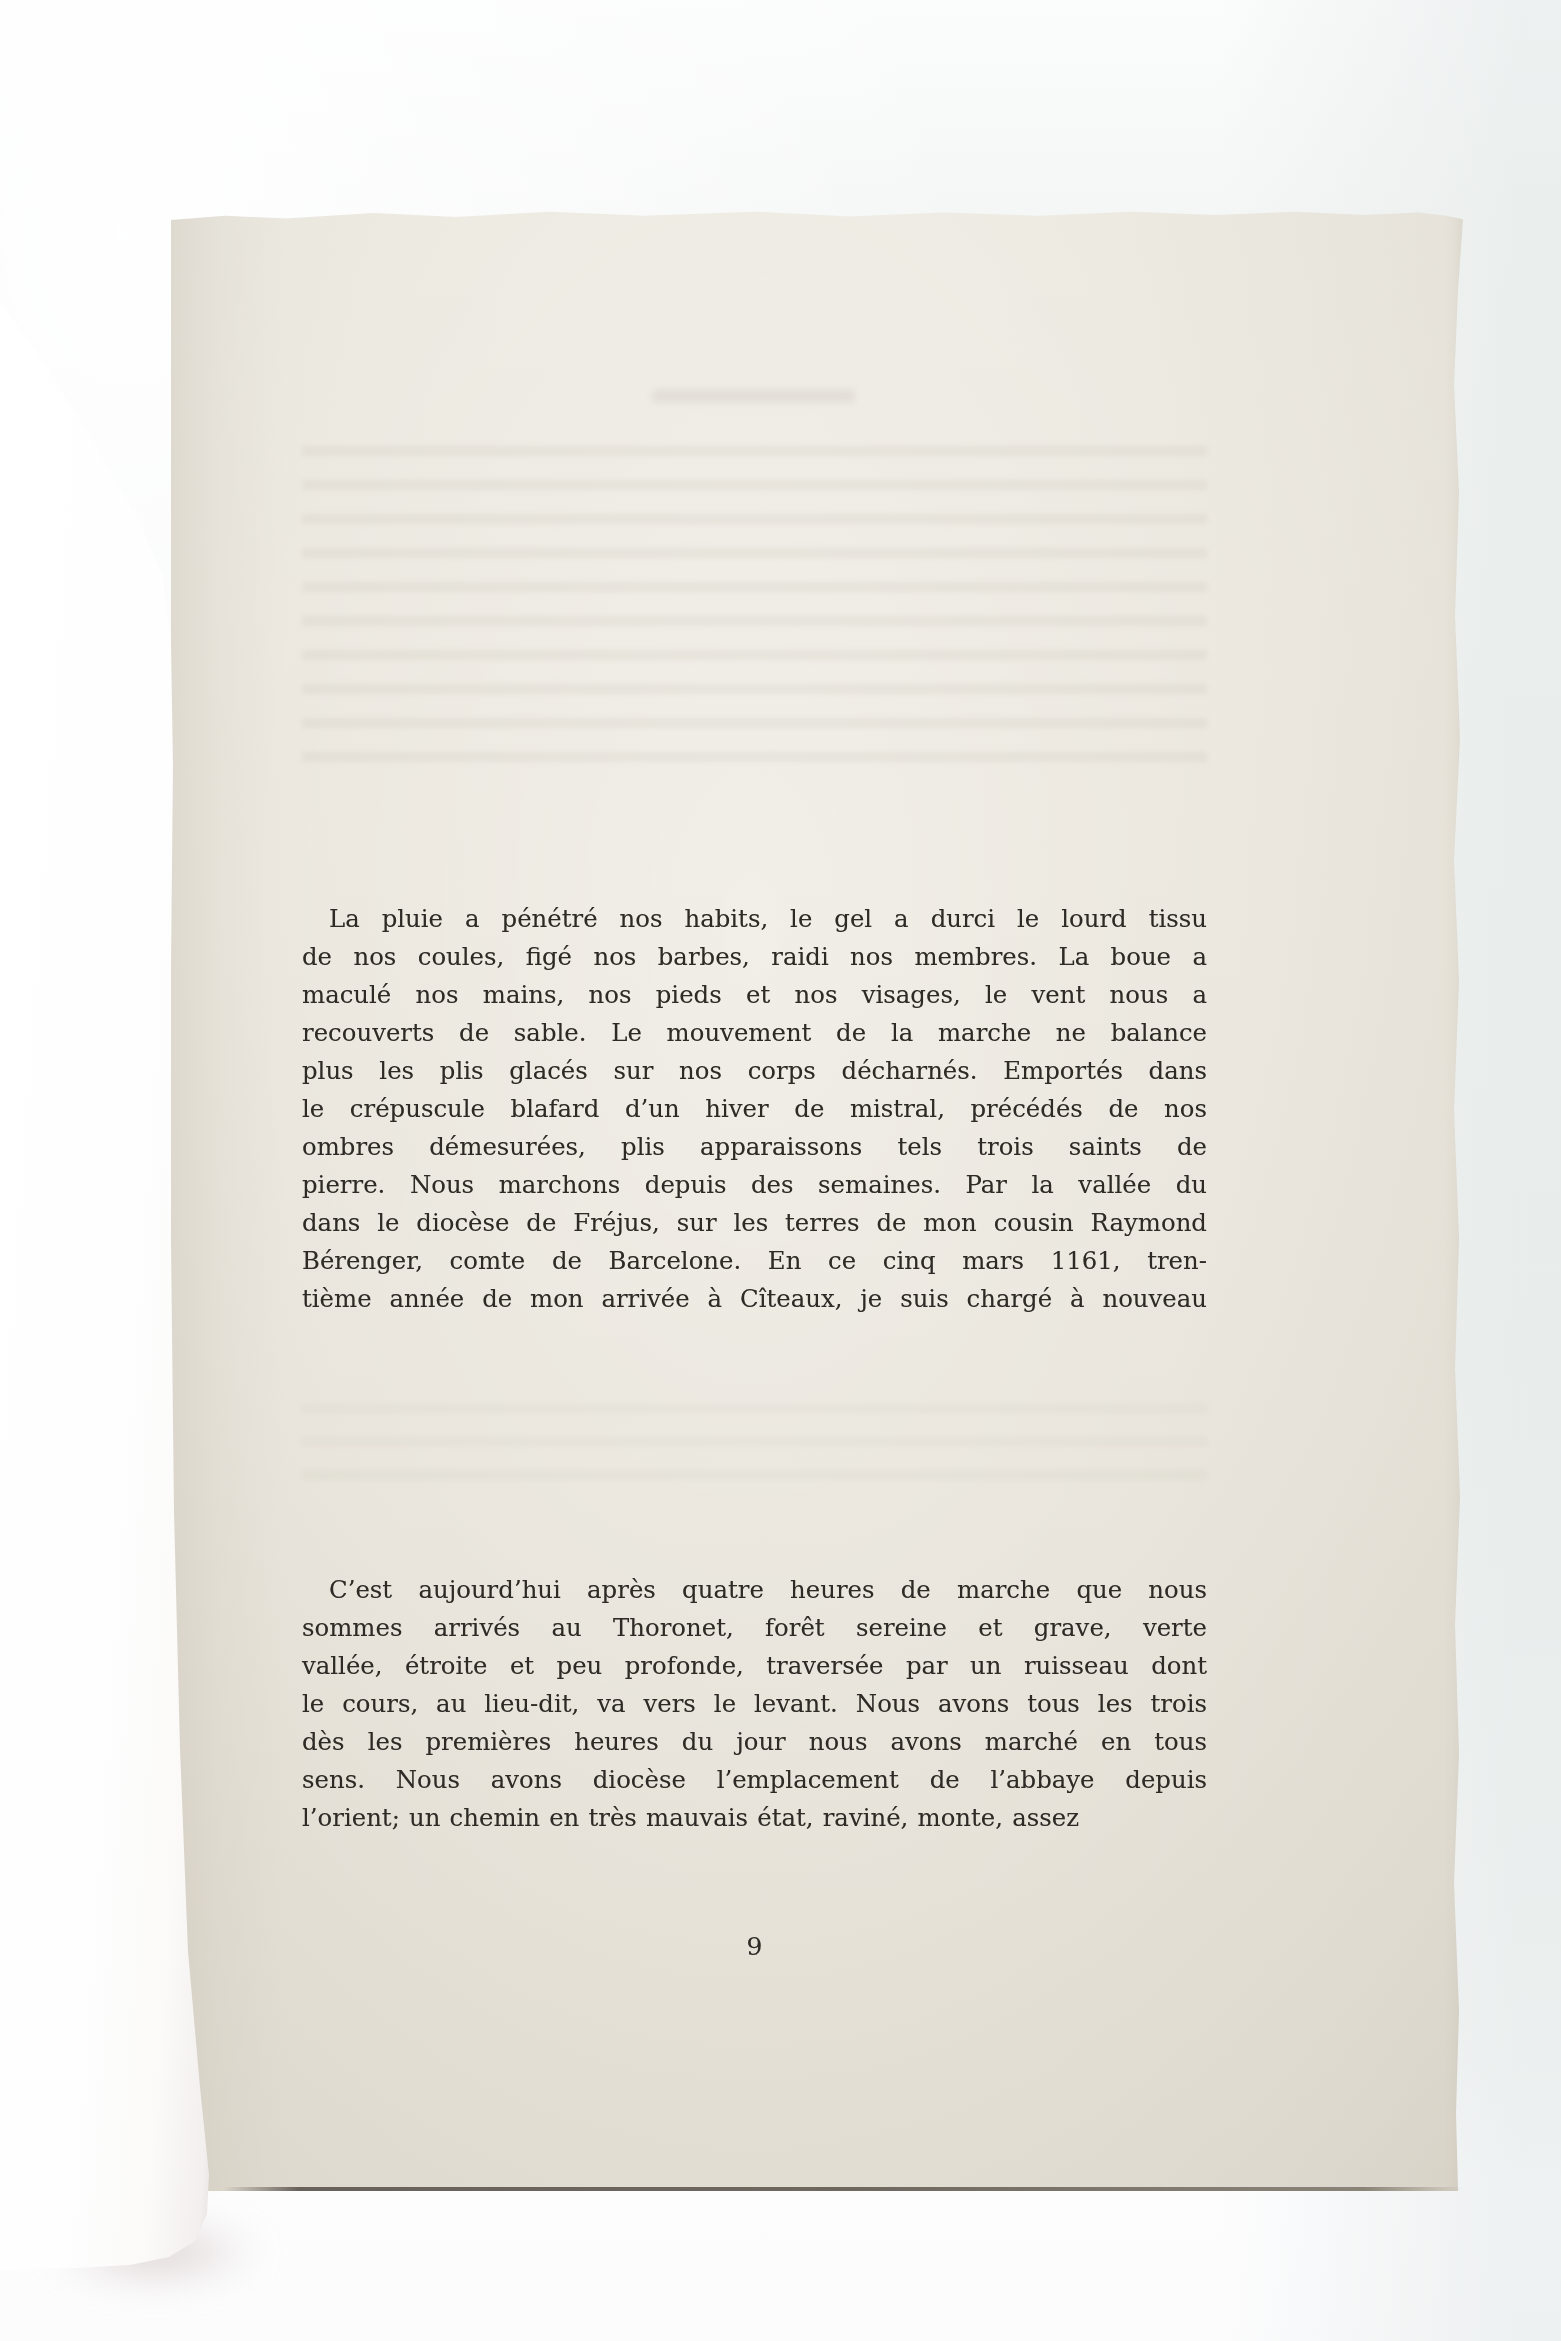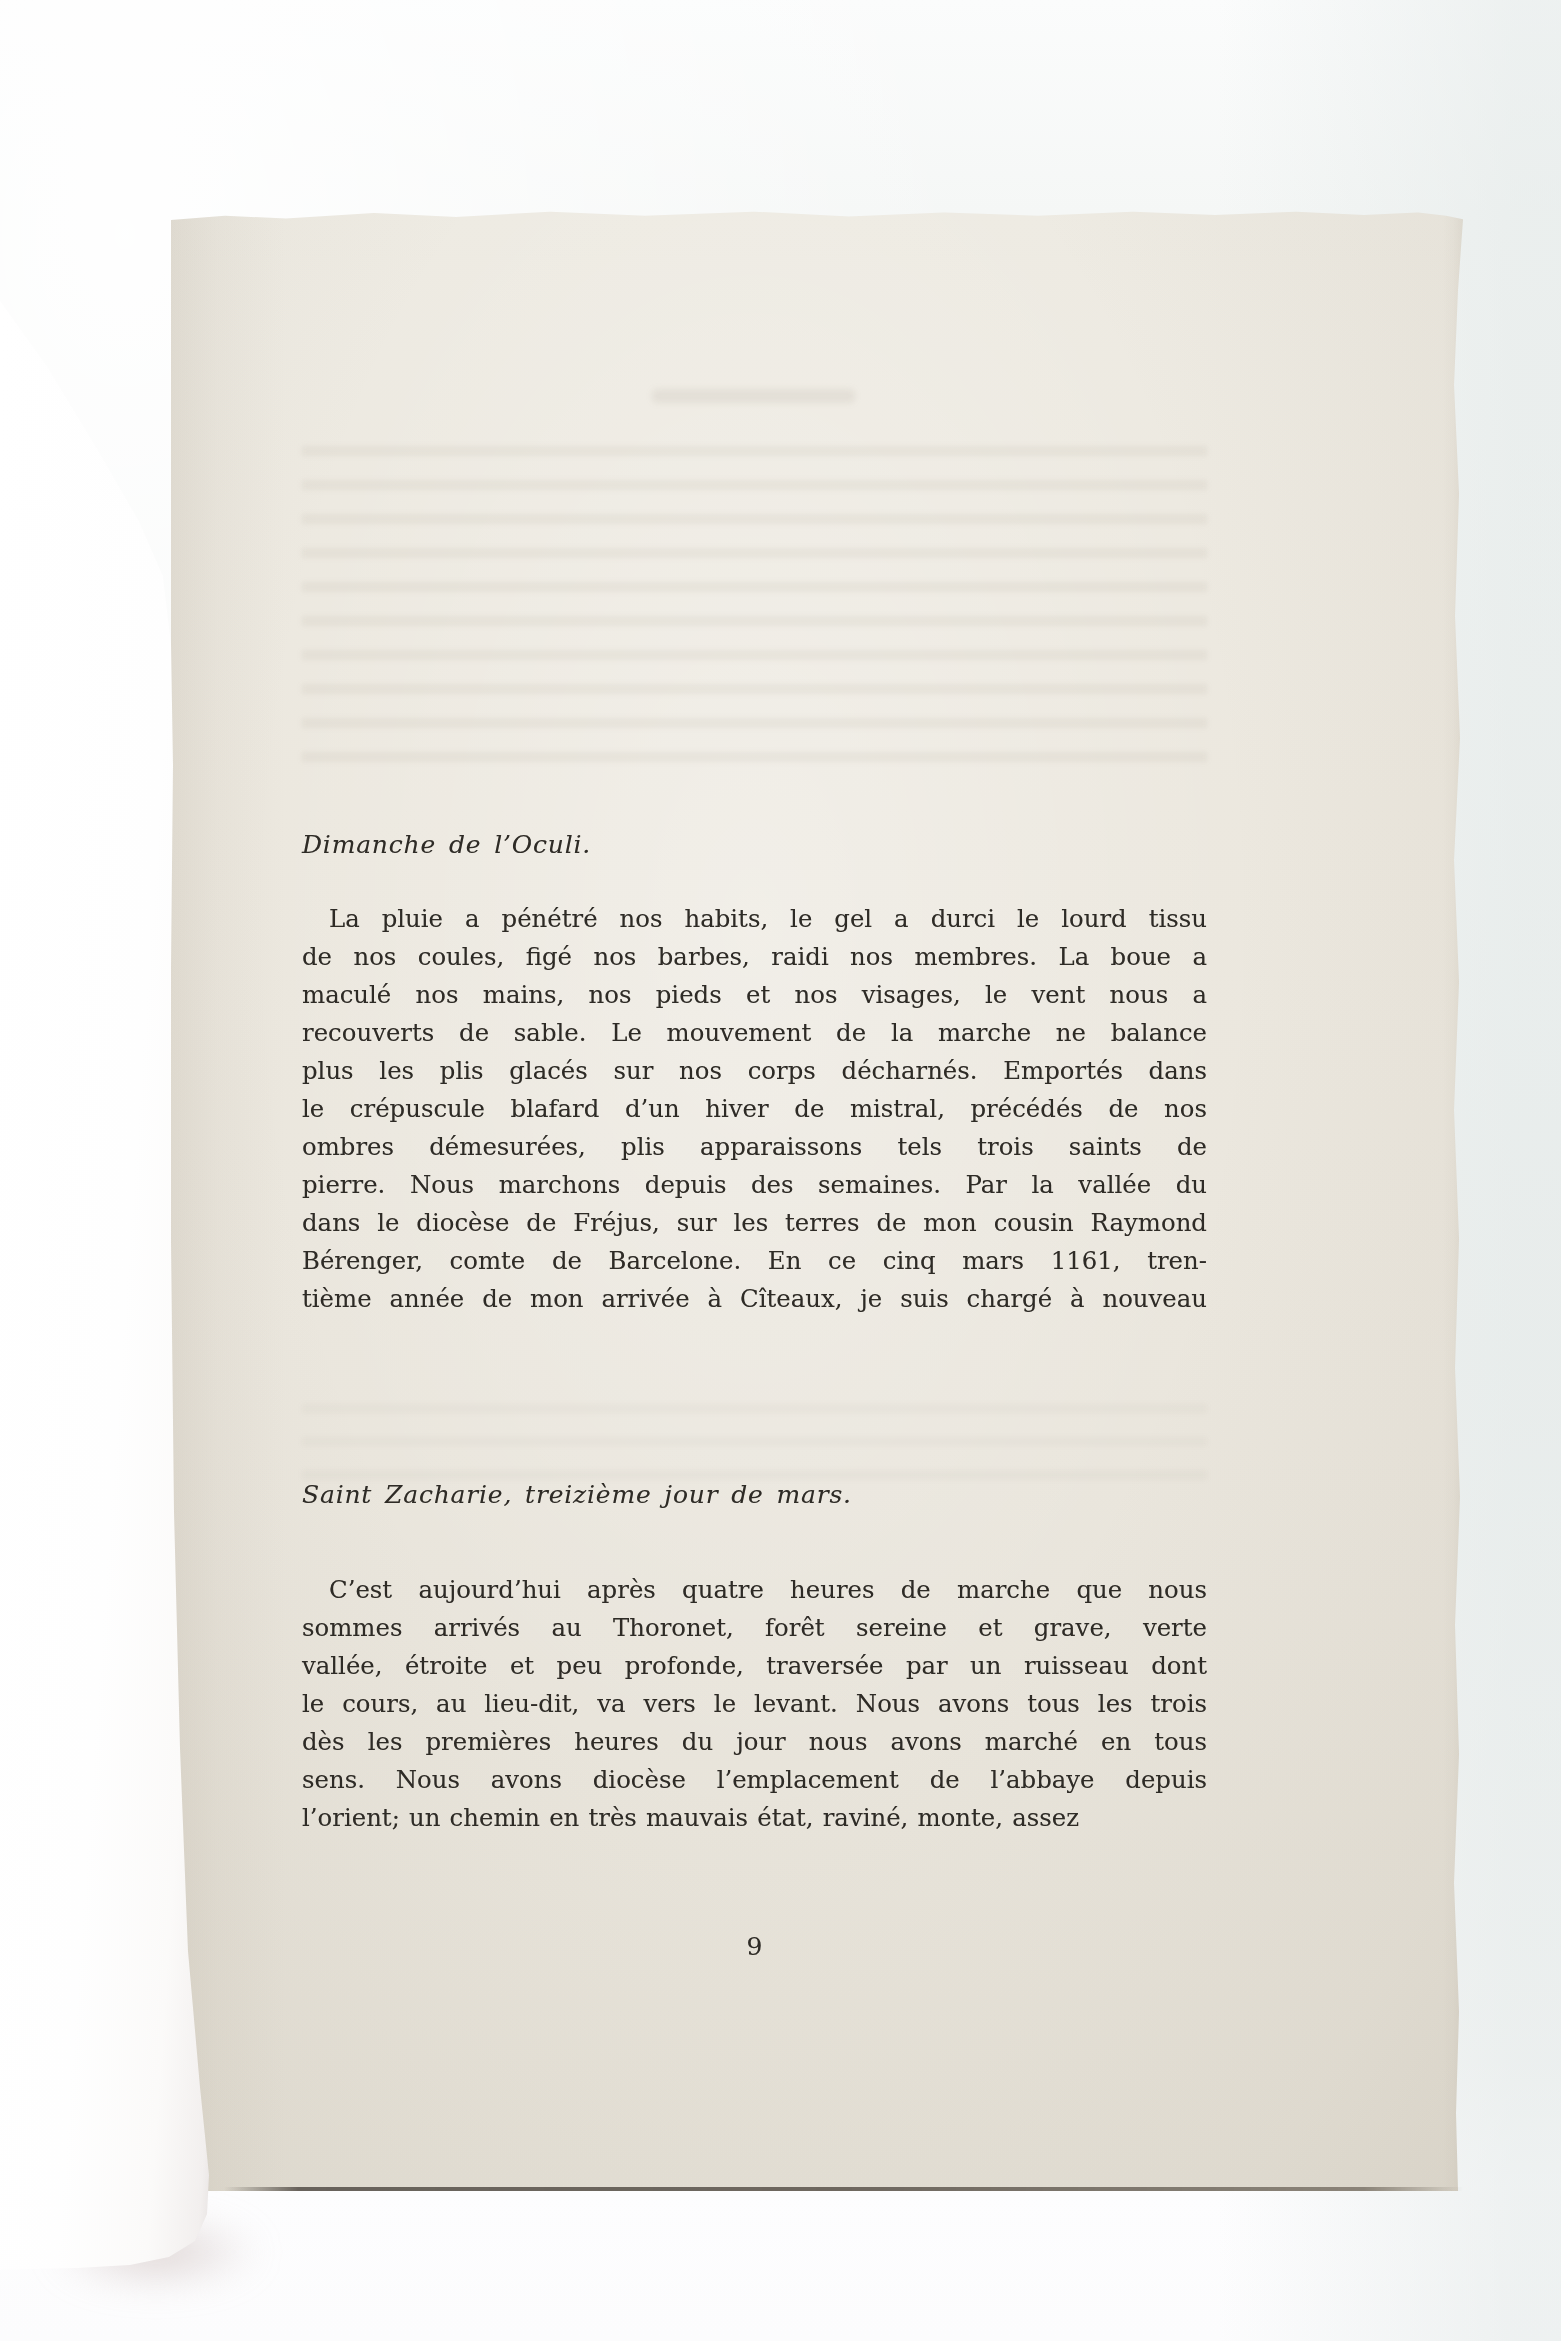--- a/index.html
+++ b/index.html
@@ -108,37 +108,35 @@
 <body>
 
 <div class="scene">
   <div class="backdrop"></div>
 
   <div class="page">
     <div class="ghost-head"></div>
     <div class="ghost-block"></div>
     <div class="ghost-block-2"></div>
 
-    <div class="heading h1 textual">Dimanche de l’Oculi.</div>
 
     <div class="para p1 textual">
         <div class="line">La pluie a pénétré nos habits, le gel a durci le lourd tissu</div>
         <div class="line">de nos coules, figé nos barbes, raidi nos membres. La boue a</div>
         <div class="line">maculé nos mains, nos pieds et nos visages, le vent nous a</div>
         <div class="line">recouverts de sable. Le mouvement de la marche ne balance</div>
         <div class="line">plus les plis glacés sur nos corps décharnés. Emportés dans</div>
         <div class="line">le crépuscule blafard d’un hiver de mistral, précédés de nos</div>
         <div class="line">ombres démesurées, plis apparaissons tels trois saints de</div>
         <div class="line">pierre. Nous marchons depuis des semaines. Par la vallée du</div>
         <div class="line">dans le diocèse de Fréjus, sur les terres de mon cousin Raymond</div>
         <div class="line">Bérenger, comte de Barcelone. En ce cinq mars 1161, tren-</div>
         <div class="line">tième année de mon arrivée à Cîteaux, je suis chargé à nouveau</div>
       </div>
 
-    <div class="heading h2 textual">Saint Zacharie, treizième jour de mars.</div>
 
     <div class="para p2 textual">
         <div class="line">C’est aujourd’hui après quatre heures de marche que nous</div>
         <div class="line">sommes arrivés au Thoronet, forêt sereine et grave, verte</div>
         <div class="line">vallée, étroite et peu profonde, traversée par un ruisseau dont</div>
         <div class="line">le cours, au lieu-dit, va vers le levant. Nous avons tous les trois</div>
         <div class="line">dès les premières heures du jour nous avons marché en tous</div>
         <div class="line">sens. Nous avons diocèse l’emplacement de l’abbaye depuis</div>
         <div class="line last">l’orient; un chemin en très mauvais état, raviné, monte, assez</div>
       </div>

